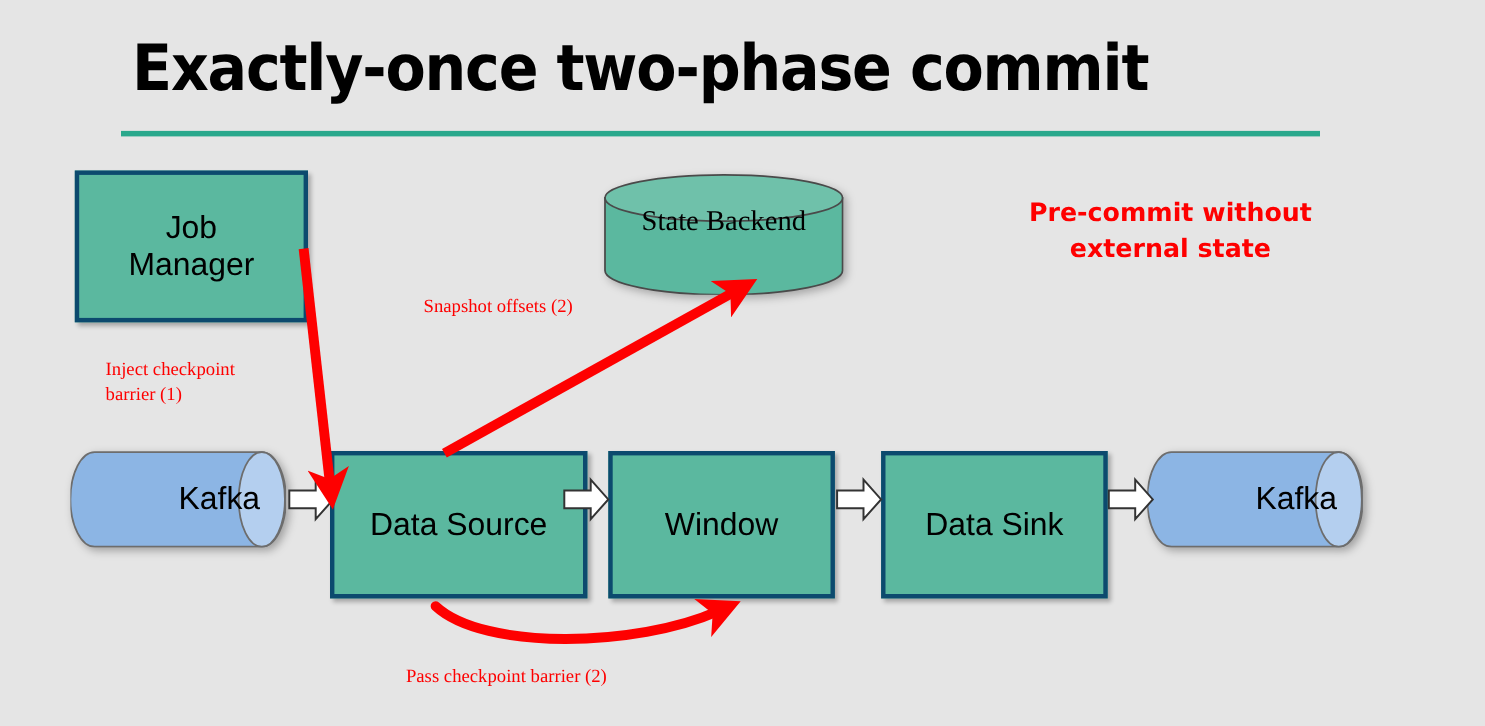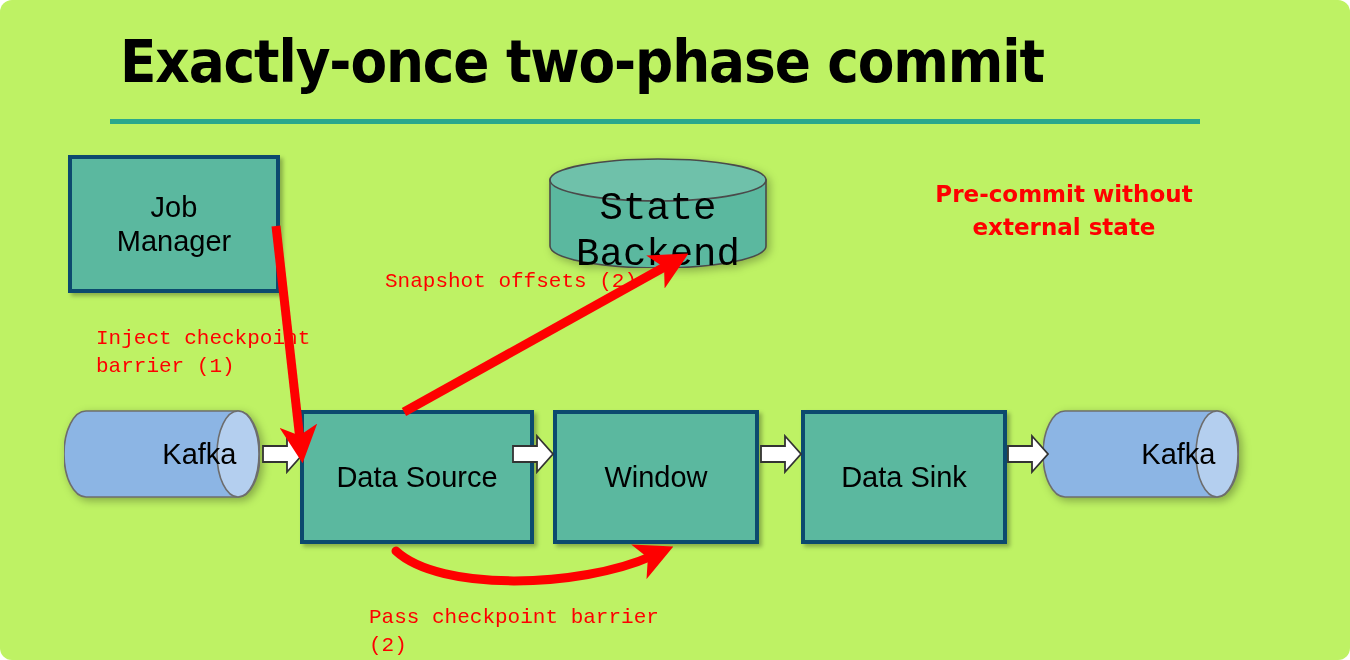--- a/index.html
+++ b/index.html
@@ -7,23 +7,22 @@
     padding: 0;
     background: #ffffff;
   }
   body {
     font-family: "Liberation Sans", sans-serif;
   }
   #slide {
     position: relative;
     width: 1350px;
     height: 660px;
-    background: #bef264;
+    background: #e5e5e5;
     overflow: hidden;
-    border-radius: 12px;
   }
 
   
   #title {
     position: absolute;
     left: 120px;
     top: 32px;
     width: 1100px;
     font-family: "DejaVu Sans", sans-serif;
     font-weight: bold;
@@ -66,23 +65,23 @@
     position: absolute;
     filter: drop-shadow(3px 3px 4px rgba(0,0,0,0.28));
   }
   .v-cyl svg { display: block; }
   .v-cyl .cyl-label {
     position: absolute;
     left: 0;
     width: 100%;
     text-align: center;
     color: #000;
-    font-size: 39px;
+    font-size: 26px;
     line-height: 1.18;
-    font-family: Liberation Mono, monospace;
+    font-family: Liberation Serif, serif;
     pointer-events: none;
   }
 
   
   .h-cyl {
     position: absolute;
     filter: drop-shadow(3px 3px 4px rgba(0,0,0,0.30));
   }
   .h-cyl svg { display: block; }
   .h-cyl .cyl-label {
@@ -101,22 +100,22 @@
   
   .block-arrow {
     position: absolute;
   }
   .block-arrow svg { display: block; }
 
   
   .red-note {
     position: absolute;
     color: #FE0000;
-    font-family: Liberation Mono, monospace;
-    font-size: 21px;
+    font-family: Liberation Serif, serif;
+    font-size: 17px;
     line-height: 1.35;
     white-space: pre-line;
   }
   .red-note.bold {
     font-family: "DejaVu Sans", sans-serif;
     font-weight: bold;
     font-size: 23px;
     text-align: center;
     line-height: 1.45;
   }

